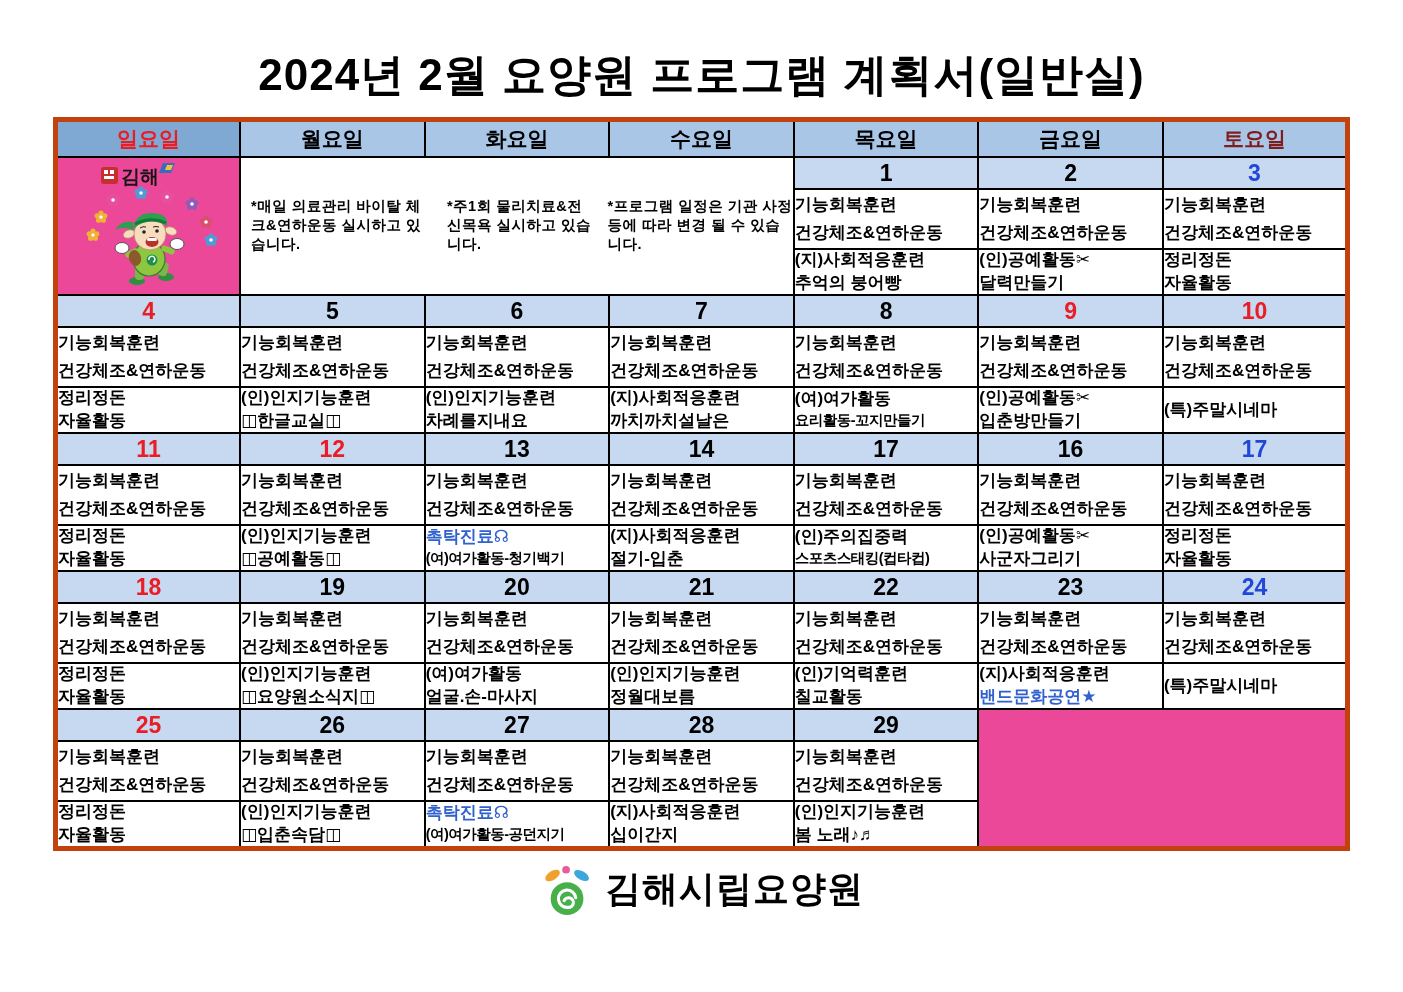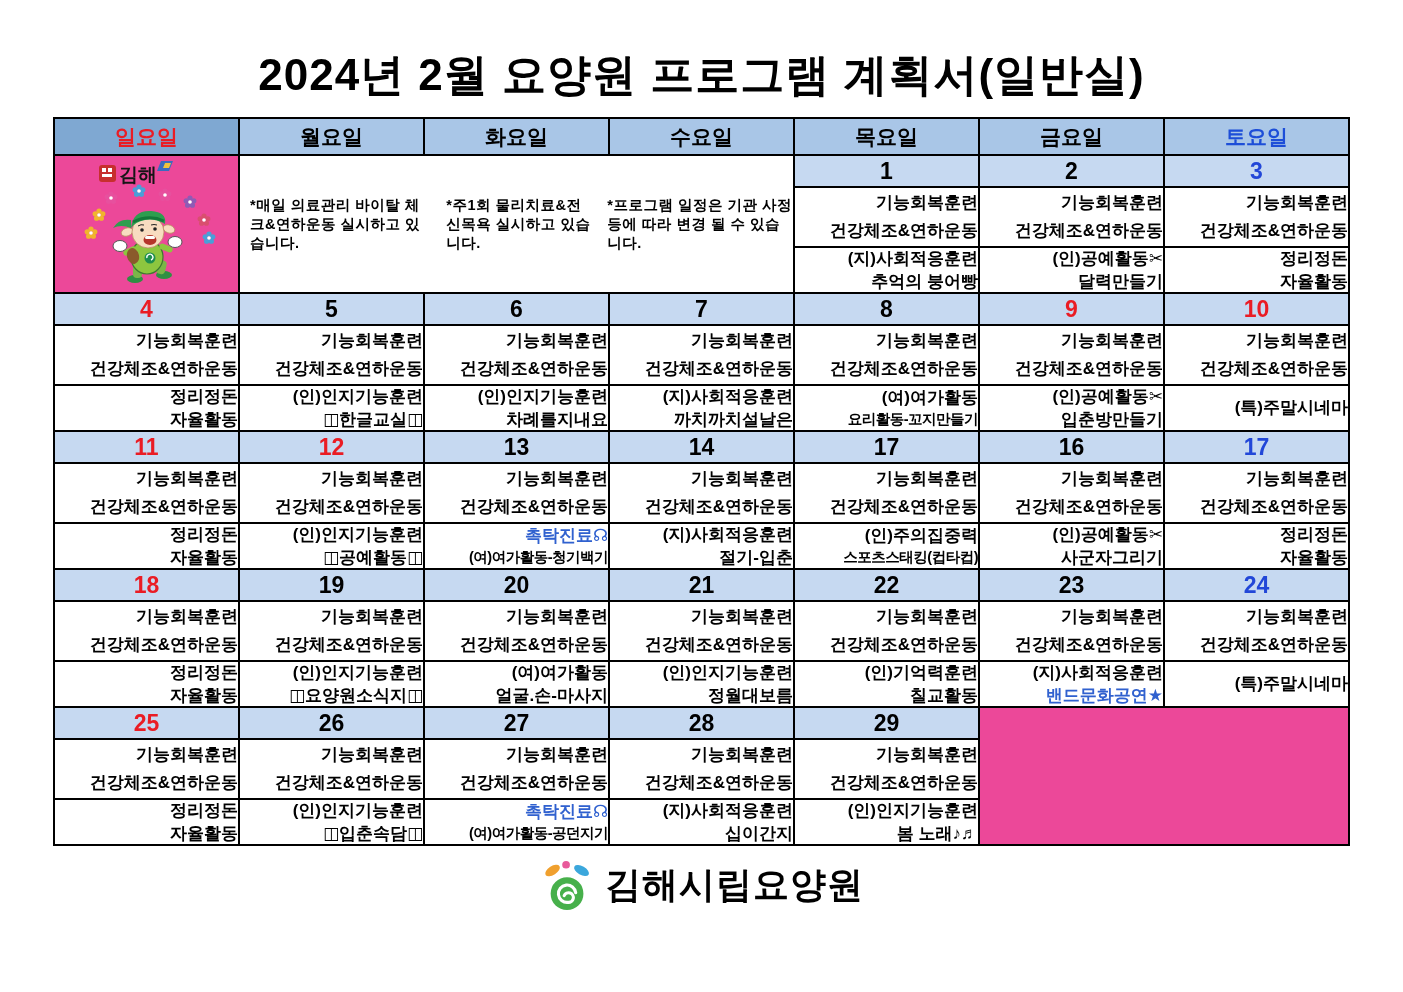--- a/index.html
+++ b/index.html
@@ -7,31 +7,31 @@
   body {
     width:1403px; height:992px; background:#fff; overflow:hidden;
     font-family:"Liberation Sans","DejaVu Sans",sans-serif; font-weight:bold; color:#000;
   }
   .title {
     text-align:center; font-size:44px; font-weight:bold; letter-spacing:1px;
     margin:46px 0 12px 0;
   }
   table.calendar {
     border-collapse:collapse; table-layout:fixed; width:1297px; margin:0 auto;
-    border:1px solid #c2410c;
+    border:5px solid #c2410c;
   }
   td, th { border:2px solid #000; padding:0; }
   th.day { height:37px; background:#a9c6e7; font-size:21px; font-weight:bold; }
   th.day.sun { background:#7fa8d2; color:#ea1c24; }
-  th.day.sat { color:#1d4ed8; }
+  th.day.sat { color:#7f1d1d; }
   td.date { height:32px; background:#c6d9f1; text-align:center; font-size:23px; line-height:30px; }
   td.date.red { color:#ea1c24; }
   td.date.blue { color:#2247d8; }
   td.act { background:#fff; vertical-align:middle; }
-  .act-inner { display:flex; flex-direction:column; align-items:flex-end; justify-content:center;border-radius:12px; }
+  .act-inner { display:flex; flex-direction:column; align-items:flex-start; justify-content:center;border-radius:12px; }
   .act-inner.a1 { height:58px; gap:10px; }
   .act-inner.a2 { height:44px; gap:5px; }
   .line { font-size:17px; line-height:1.05; white-space:nowrap; }
   .line.sm { font-size:14.5px; letter-spacing:-0.5px; }
   .line.blue { color:#3061cf; }
   td.notes { background:#fff; vertical-align:middle; }
   .notes-inner { display:flex; flex-direction:row; gap:14px; padding-left:10px; }
   .note-line { font-size:14.5px; letter-spacing:0.5px; }
   td.mascot, td.empty { background:#ec4899; vertical-align:middle; }
   .mascot-wrap { display:flex; justify-content:center; align-items:center; }

